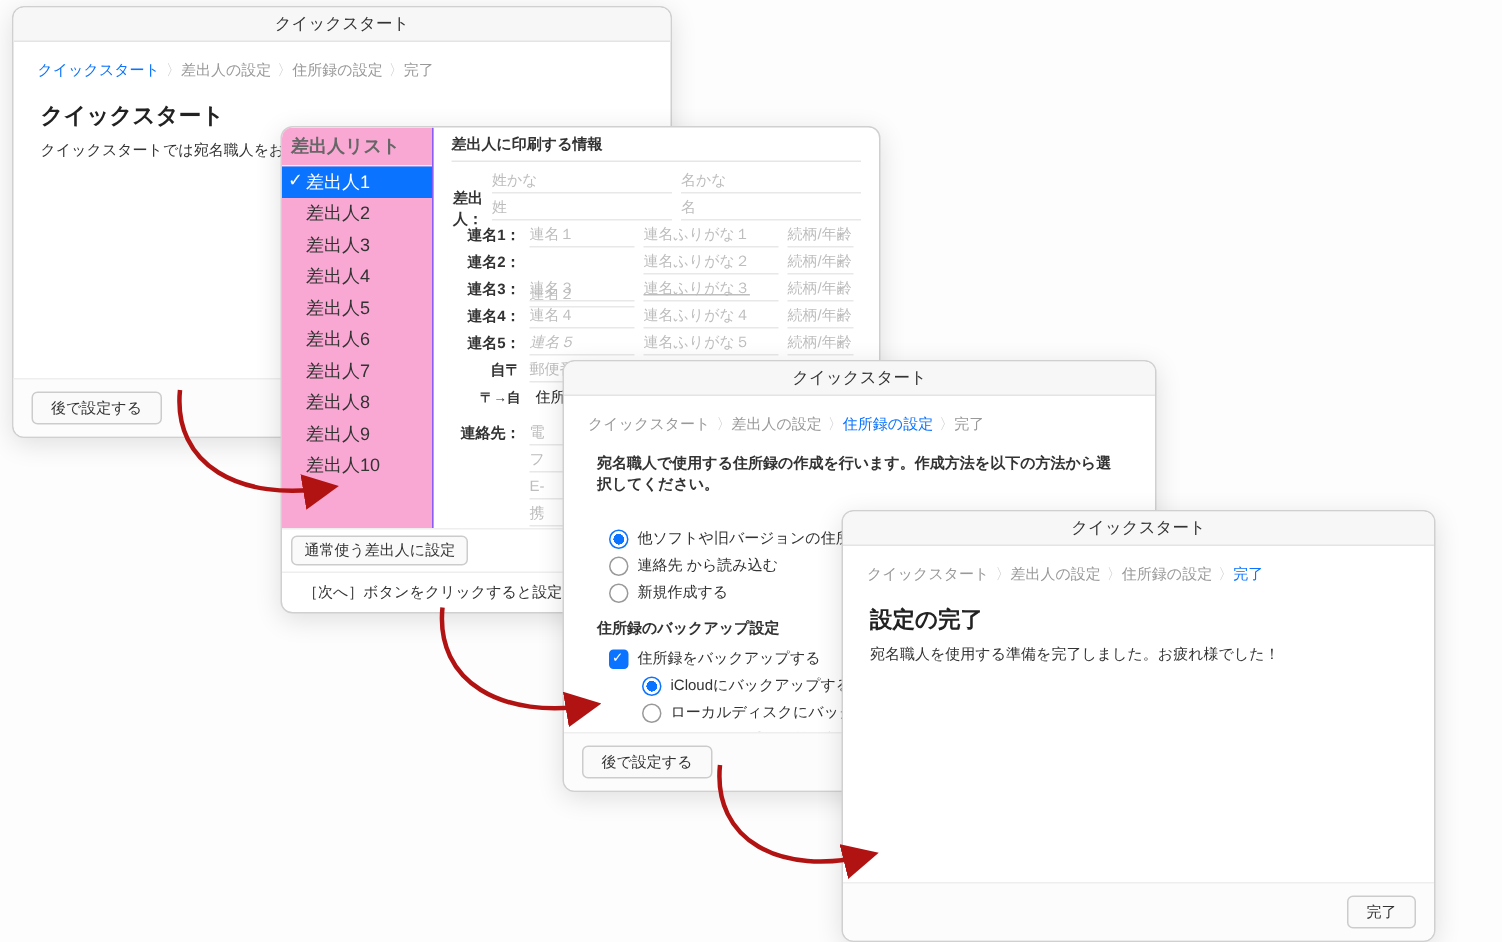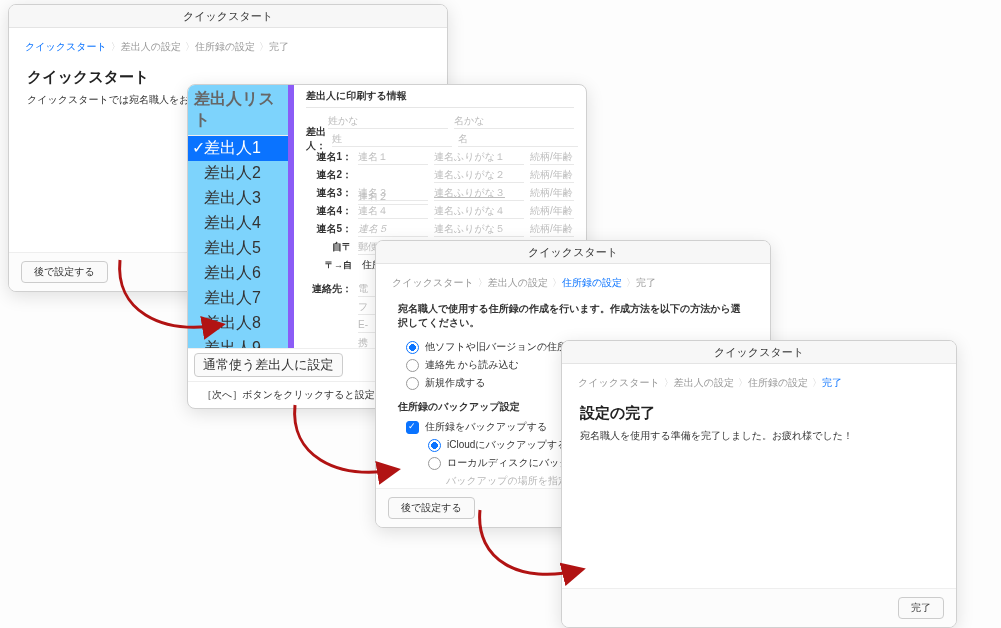--- a/index.html
+++ b/index.html
@@ -78,23 +78,23 @@
     border: 1px solid #ccc;
     border-radius: 4px;
     background: #fafafa;
     color: #333;
   }
   .content { flex: 1; overflow: hidden; position: relative; }
   
   .w2-inner { display: flex; height: 100%; }
   .w2-list {
     width: 100px;
-    border-right: 6px solid #8b5cf6;
-    background: #7dd3fc;
-    font-size: 16px;
+    border-right: 1px solid #8b5cf6;
+    background: #f9a8d4;
+    font-size: 12px;
   }
   .w2-list-header {
     padding: 4px 6px;
     color: #666;
     border-bottom: 1px solid #eee;
     font-weight: bold;
   }
   .w2-list-item {
     padding: 2px 16px;
     color: #333;
@@ -144,21 +144,21 @@
     padding: 6px 14px;
     border-top: 1px solid #eee;
     color: #333;
   }
   
   .w3-body {
     padding: 4px 22px 4px 22px;
     font-size: 10px;
     color: #333;
   }
-  .w3-body .lead { margin-bottom: 8px; font-weight: bold;}
+  .w3-body .lead { margin-bottom: 20px; font-weight: bold;}
   .w3-radio, .w3-check {
     display: flex;
     align-items: center;
     gap: 6px;
     padding: 2px 2px 2px 8px;
   }
   .radio-dot {
     width: 11px; height: 11px;
     border-radius: 50%;
     border: 1px solid #999;
@@ -315,21 +315,21 @@
           </div>
         <div class="w2-row">
             <div class="w2-label"></div>
             <div class="w2-field">携</div>
           </div>
 
       </div>
     </div>
   </div>
   <div style="border-top:1px solid #eee; padding:4px 6px; text-align:left;">
-    <button class="btn" style="font-size:13px;padding:2px 8px;">通常使う差出人に設定</button>
+    <button class="btn" style="font-size:10px;padding:2px 8px;">通常使う差出人に設定</button>
   </div>
   <div class="w2-bottomline">［次へ］ボタンをクリックすると設定を保存します</div>
 </div>
 
 <div class="window" style="left:375px; top:240px; width:394px; height:286px;">
   <div class="titlebar">クイックスタート</div>
   <div class="content">
     <div class="crumbs">
       <span class="crumb">クイックスタート</span>
       <span class="crumb-sep">〉</span>

